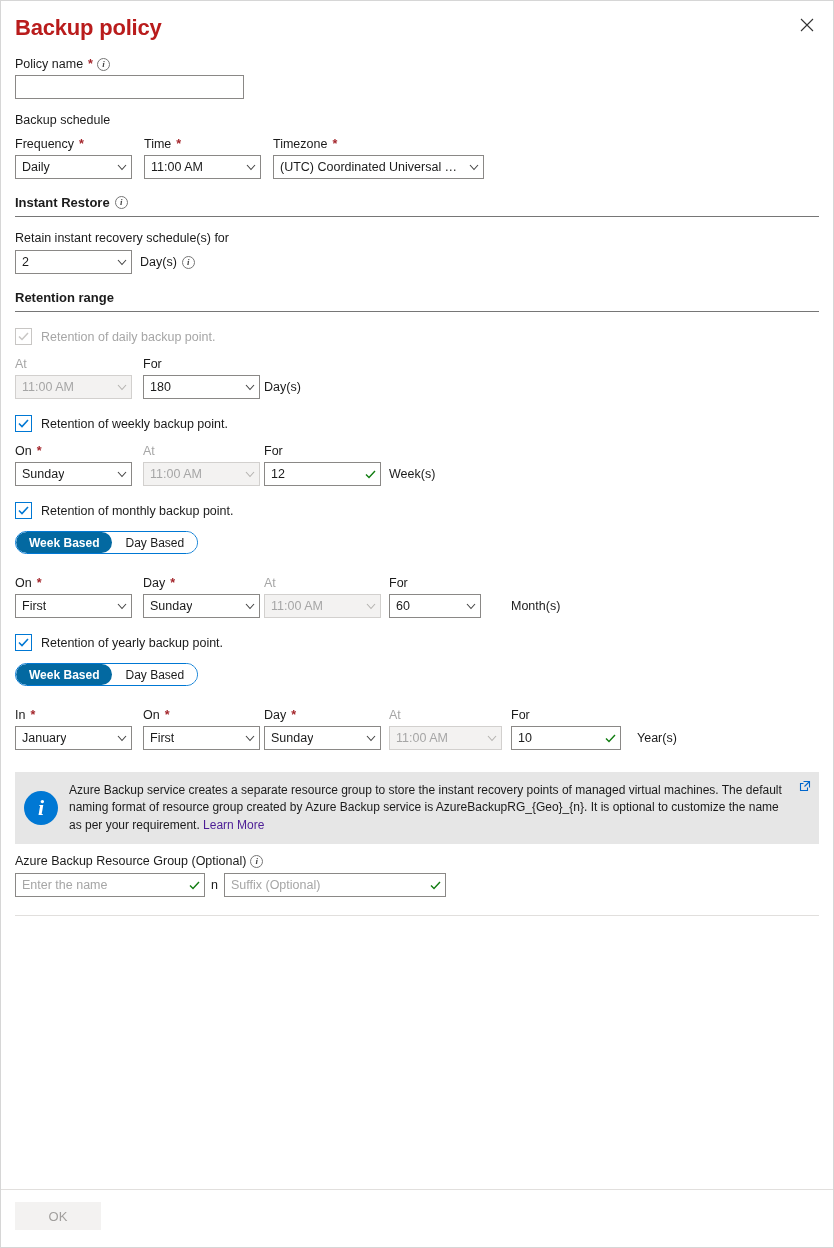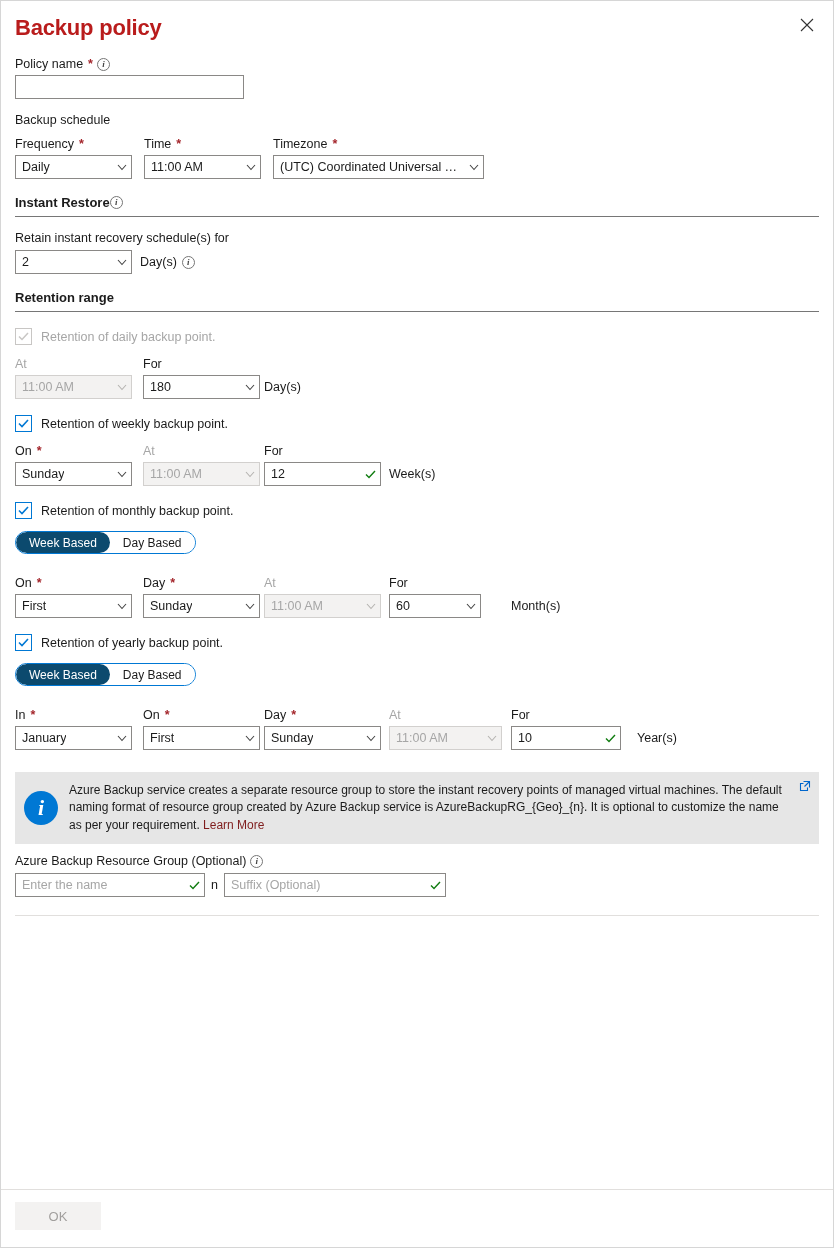--- a/index.html
+++ b/index.html
@@ -122,21 +122,21 @@
   .backup-schedule-label { margin-top: 14px; font-size: 12.5px; }
 
   .schedule-row { margin-top: 10px; gap: 12px; }
   .w-freq { width: 117px; }
   .w-time { width: 117px; }
   .w-tz { width: 211px; }
 
   .section-title {
     font-weight: 700;
     font-size: 13px;
-    display: flex; align-items: center; 
+    display: flex; align-items: center; gap: 5px;
     margin-top: 16px;
   }
   .hr {
     border: none;
     border-top: 1px solid #767676;
     margin: 6px 0 0 0;
   }
 
   .retain-text { margin-top: 14px; font-size: 12.5px; }
   .retain-row { margin-top: 5px; align-items: center; gap: 8px; }
@@ -172,23 +172,23 @@
     font-size: 12px;
   }
   .pill .seg {
     padding: 0 13px;
     display: flex; align-items: center;
     cursor: pointer;
     color: #1b1b1b;
     background: #fff;
   }
   .pill .seg.active {
-    background: #0c4a6e;
+    background: #0369a1;
     color: #fff;
-    font-weight: 400;
+    font-weight: 700;
     border-radius: 12px;
   }
 
   .info-banner {
     margin-top: 22px;
     display: flex;
     background: #e6e6e6;
     position: relative;
     min-height: 66px;
   }
@@ -208,21 +208,21 @@
     font-style: italic;
     font-weight: 700;
     font-size: 22px;
   }
   .info-banner .itext {
     padding: 10px 28px 10px 2px;
     font-size: 12px;
     line-height: 1.45;
     color: #1b1b1b;
   }
-  .info-banner a { color: #7f1d1d; text-decoration: none; }
+  .info-banner a { color: #4c1d95; text-decoration: none; }
   .ext-link {
     position: absolute;
     top: 8px; right: 8px;
     color: #0066cc;
     cursor: pointer;
   }
   .ext-link svg { display: block; }
 
   .rg-label { margin-top: 10px; font-size: 12.5px; }
   .rg-row { margin-top: 5px; display: flex; align-items: center; gap: 0; }

